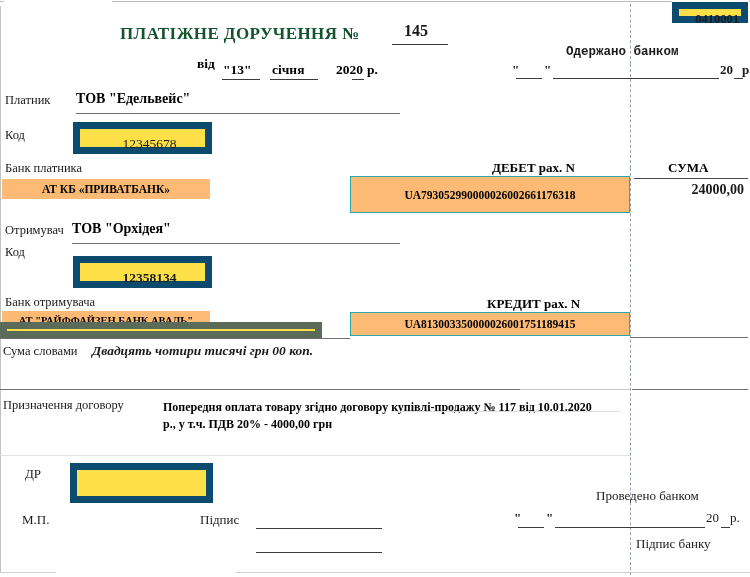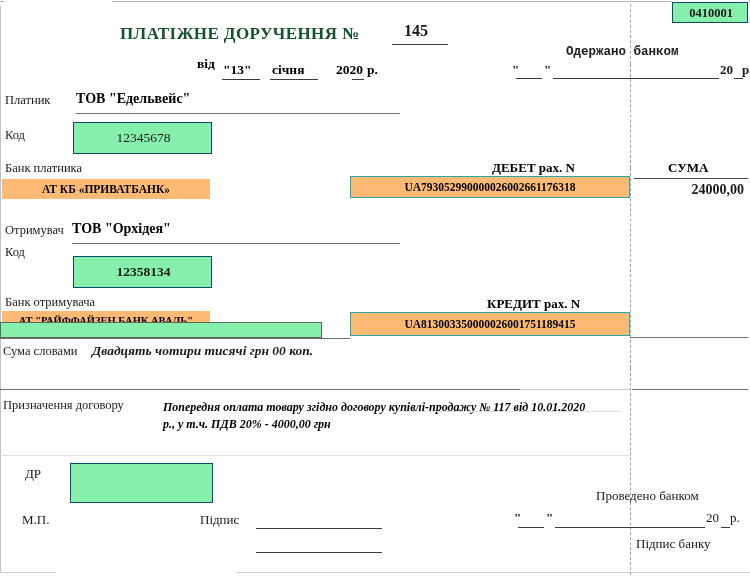--- a/index.html
+++ b/index.html
@@ -38,22 +38,22 @@
   
   .vdash {
     position: absolute;
     width: 0;
     border-left: 1px dashed #9aa3b0;
   }
 
   
   .box {
     position: absolute;
-    border: 1px solid #0c4a6e;
-    background: #86efac;
+    border: 7px solid #0c4a6e;
+    background: #fde047;
     box-sizing: border-box;
   }
 
   
   .hl {
     position: absolute;
     background: #fdba74;
     box-sizing: border-box;
     display: flex;
     align-items: center;
@@ -87,21 +87,20 @@
   .datebar { position: absolute; font-weight: bold; font-size: 13.5px; color:#000; white-space: nowrap;}
 
   .italic-b { font-style: italic; font-weight: bold; }
 
   .purpose {
     position: absolute;
     font-weight: bold;
     font-size: 12px;
     line-height: 17px;
     color: #000;
-    font-style: italic;
   }
 </style>
 </head>
 <body>
 
 <div id="form-root">
 
   <div class="box" style="left:672px; top:2px; width:76px; height:21px;">
     <div class="abs ctr" style="left:0; top:3px; width:76px; font-weight:bold; font-size:12.5px;">0410001</div>
   </div>
@@ -152,21 +151,21 @@
   </div>
 
   <div class="lbl abs" style="left:5px; top:161px;">Банк платника</div>
   <div class="hl" style="left:2px; top:179px; width:208px; height:20px; font-size:11.5px;">АТ КБ «ПРИВАТБАНК»</div>
 
   <div class="colhead" style="left:492px; top:160px;">ДЕБЕТ рах. N</div>
   <div class="colhead" style="left:668px; top:160px;">СУМА</div>
   <div class="hline-dk" style="left:350px; top:178px; width:280px;"></div>
   <div class="hline-dk" style="left:634px; top:178px; width:114px;"></div>
 
-  <div class="hl bordered" style="left:350px; top:176px; width:280px; height:22px; font-size:11.5px;">UA793052990000026002661176318</div>
+  <div class="hl bordered" style="left:350px; top:176px; width:280px; height:37px; font-size:11.5px;">UA793052990000026002661176318</div>
 
   <div class="abs" style="left:634px; top:182px; width:110px; text-align:right; font-weight:bold; font-size:14px;">24000,00</div>
 
   <div class="lbl abs" style="left:5px; top:223px;">Отримувач</div>
   <div class="val abs" style="left:72px; top:221px; font-size:14px; background:#fff;">ТОВ "Орхідея"</div>
   <div class="hline" style="left:72px; top:243px; width:328px;"></div>
 
   <div class="lbl abs" style="left:5px; top:245px;">Код</div>
   <div class="box" style="left:73px; top:256px; width:139px; height:32px;">
     <div class="abs ctr" style="left:0; top:7px; width:139px; font-weight:bold; font-size:13.5px;">12358134</div>

